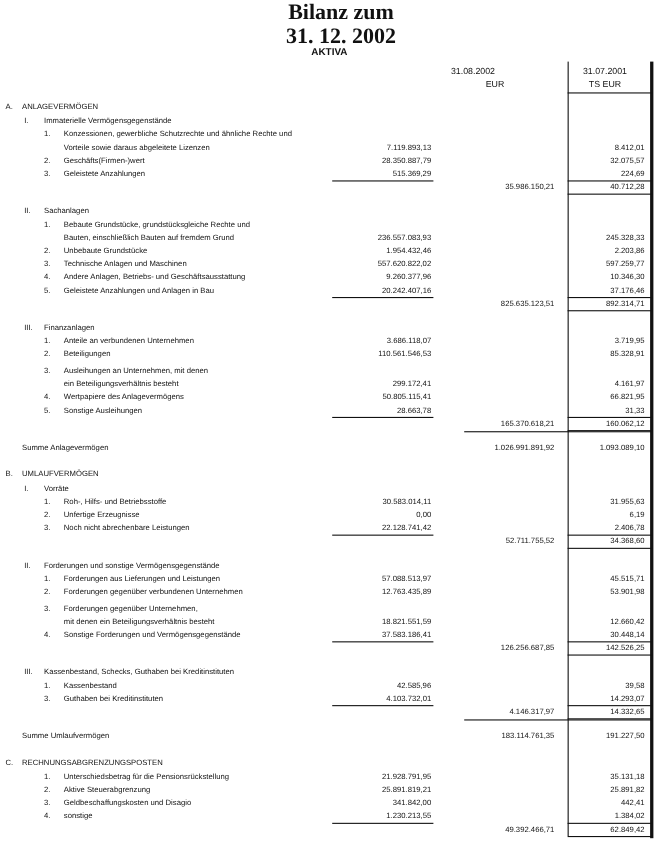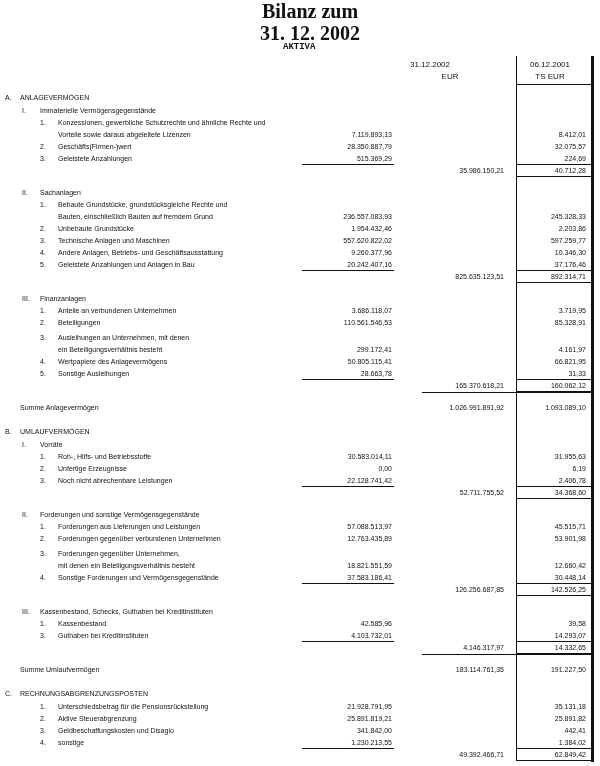--- a/index.html
+++ b/index.html
@@ -1,20 +1,20 @@
 <!DOCTYPE html>
 <html><head>
   <meta charset="utf-8">
   <style>
     html, body { margin: 0; padding: 0; background: #ffffff; }
     body { width: 600px; height: 766px; position: relative; overflow: hidden; color: #111; font-family: "Liberation Sans", sans-serif; }
     .title { position: absolute; left: 0; width: 600px; text-align: center; font-family: "Liberation Serif", serif; font-weight: bold; color: #111; }
     .t1 { top: 0px; font-size: 20px; line-height: 22px; left: 10px; }
     .t2 { top: 22px; font-size: 20px; line-height: 22px; left: 10px; }
-    .t3 { position: absolute; top: 42px; left: 283px; font-size: 9px; font-weight: bold; font-family: Liberation Mono, monospace; }
+    .t3 { position: absolute; top: 42px; left: 283px; font-size: 9px; font-weight: bold; }
     .hdr { position: absolute; font-size: 8px; text-align: center; }
     .vline { position: absolute; background: #111; }
     .hline { position: absolute; background: #111; }
     .row { position: absolute; left: 0; width: 600px; height: 12px; font-size: 7px; line-height: 12px; }
     .row span { position: absolute; white-space: nowrap; }
     .lbl-a { left: 5px; }
     .sec-txt { left: 20px; }
     .sub-num { left: 22px; }
     .sub-txt { left: 40px; }
     .item-num { left: 40px; }
@@ -25,23 +25,23 @@
     .num3 { left: 512px; width: 74px; text-align: right; }
   </style>
 </head>
 <body>
 
 <div>
   <div class="title t1">Bilanz zum</div>
   <div class="title t2">31. 12. 2002</div>
   <div class="t3">AKTIVA</div>
 
-  <div class="hdr" style="left:380px; top:60px; width:100px;">31.12.2002</div>
+  <div class="hdr" style="left:380px; top:60px; width:100px;">31.08.2002</div>
   <div class="hdr" style="left:400px; top:72px; width:100px;">EUR</div>
-  <div class="hdr" style="left:508px; top:60px; width:84px;">06.12.2001</div>
+  <div class="hdr" style="left:508px; top:60px; width:84px;">31.07.2001</div>
   <div class="hdr" style="left:508px; top:72px; width:84px;">TS EUR</div>
 
   <div class="vline" style="left:516px; top:56px; width:1px; height:704px;"></div>
   <div class="vline" style="left:591px; top:56px; width:3px; height:706px;"></div>
   <div class="hline" style="left:516px; top:84px; width:77px; height:1px;"></div>
 
   <div id="rows">
       <div class="row" style="top: 92px; font-weight: normal;">
         <span class="lbl-a">A.</span>
         <span class="sec-txt">ANLAGEVERMÖGEN</span>

